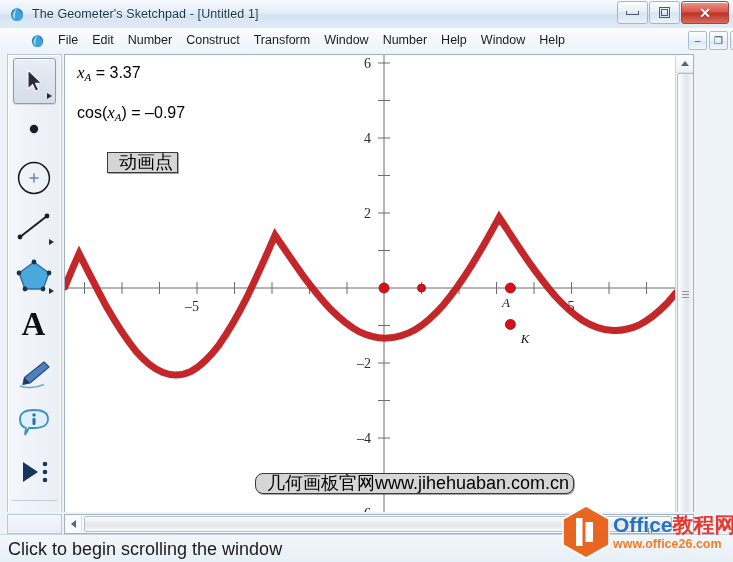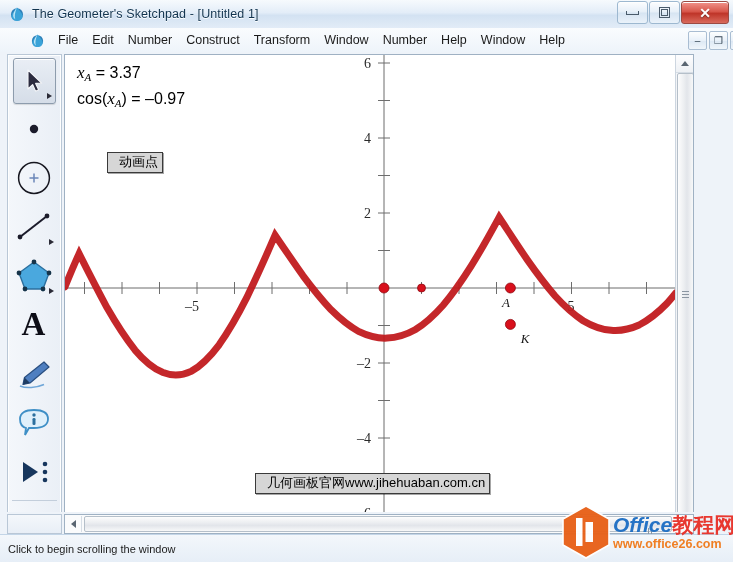--- a/index.html
+++ b/index.html
@@ -134,21 +134,21 @@
   }
   .meas .it{font-style:italic;font-family:"Liberation Serif",serif;font-size:17px;}
   .meas .sub{font-style:italic;font-family:"Liberation Serif",serif;font-size:11px;vertical-align:-3px;}
 
   
   .actbtn{
     position:absolute;display:inline-flex;align-items:center;
     border:1px solid #3a3a3a;
     background:#d6d6d6;
     box-shadow:1px 1px 0 rgba(0,0,0,.35);
-    font-size:13px;color:#000;
+    font-size:18px;color:#000;
   }
   .actbtn .bar{width:6px;background:#ec8a1e;border-right:1px solid #3a3a3a;}
   .actbtn .lbl{padding:1px 4px 2px 4px;white-space:nowrap;line-height:16px;}
 
   
   .bottomrow{
     position:absolute;left:0;top:512px;width:733px;height:22px;
     background:#eef3f9;
   }
   .hscrollwrap{
@@ -170,32 +170,32 @@
   }
 
   
   .statusbar{
     position:absolute;left:0;top:534px;width:733px;height:28px;
     background:linear-gradient(to bottom,#f3f7fb 0%,#e6eef7 100%);
     border-top:1px solid #c3d5e7;
     display:flex;align-items:center;
   }
   .statusbar .stxt{
-    font-size:11px;color:#1b1b1b;margin-left:8px;white-space:nowrap;
+    font-size:18px;color:#1b1b1b;margin-left:8px;white-space:nowrap;
   }
 
   
   .wm{
     position:absolute;right:4px;bottom:2px;width:168px;height:56px;
     display:flex;align-items:center;opacity:.97;
   }
   .wm .hexwrap{position:relative;width:50px;height:54px;flex:0 0 50px;}
   .wm .txtcol{display:flex;flex-direction:column;justify-content:center;margin-left:2px;}
   .wm .line1{font-size:21px;font-weight:bold;line-height:1;white-space:nowrap;}
-  .wm .line1 .blue{color:#1f6fc4;font-style:italic;}
+  .wm .line1 .blue{color:#1f6fc4;}
   .wm .line1 .red{color:#e8322a;}
   .wm .line2{font-size:12.5px;font-weight:bold;color:#f07c1e;line-height:1;margin-top:3px;white-space:nowrap;}
 </style>
 </head>
 <body>
 
 <div class="app">
 
   <div class="titlebar">
     <span class="ico">
@@ -409,30 +409,30 @@
         </g>
         <g font-family="Liberation Serif, serif" font-style="italic" font-size="13" fill="#1a1a1a">
           <text x="441" y="252" text-anchor="middle">A</text>
           <text x="460" y="288" text-anchor="middle">K</text>
         </g>
       </svg>
 
       <div class="meas" style="left:12px;top:8px;font-size:16px;">
         <span class="it">x</span><span class="sub">A</span><span> = 3.37</span>
       </div>
-      <div class="meas" style="left:12px;top:34px;font-size:16px;">
+      <div class="meas" style="left:12px;top:48px;font-size:16px;">
         <span>cos(</span><span class="it">x</span><span class="sub">A</span><span>) = –0.97</span>
       </div>
 
       <div class="actbtn" style="left:42px;top:97px;">
         <span class="bar"></span>
         <span class="lbl">动画点</span>
       </div>
 
-      <div class="actbtn" style="left:190px;top:418px;">
+      <div class="actbtn" style="left:190px;top:418px;border-radius:8px;">
         <span class="bar"></span>
         <span class="lbl">几何画板官网www.jihehuaban.com.cn</span>
       </div>
 
       <div class="vscroll">
         <div class="sbtn">
           <span class="tri-up"></span>
         </div>
         <div class="vthumb">
           <span class="grip">

